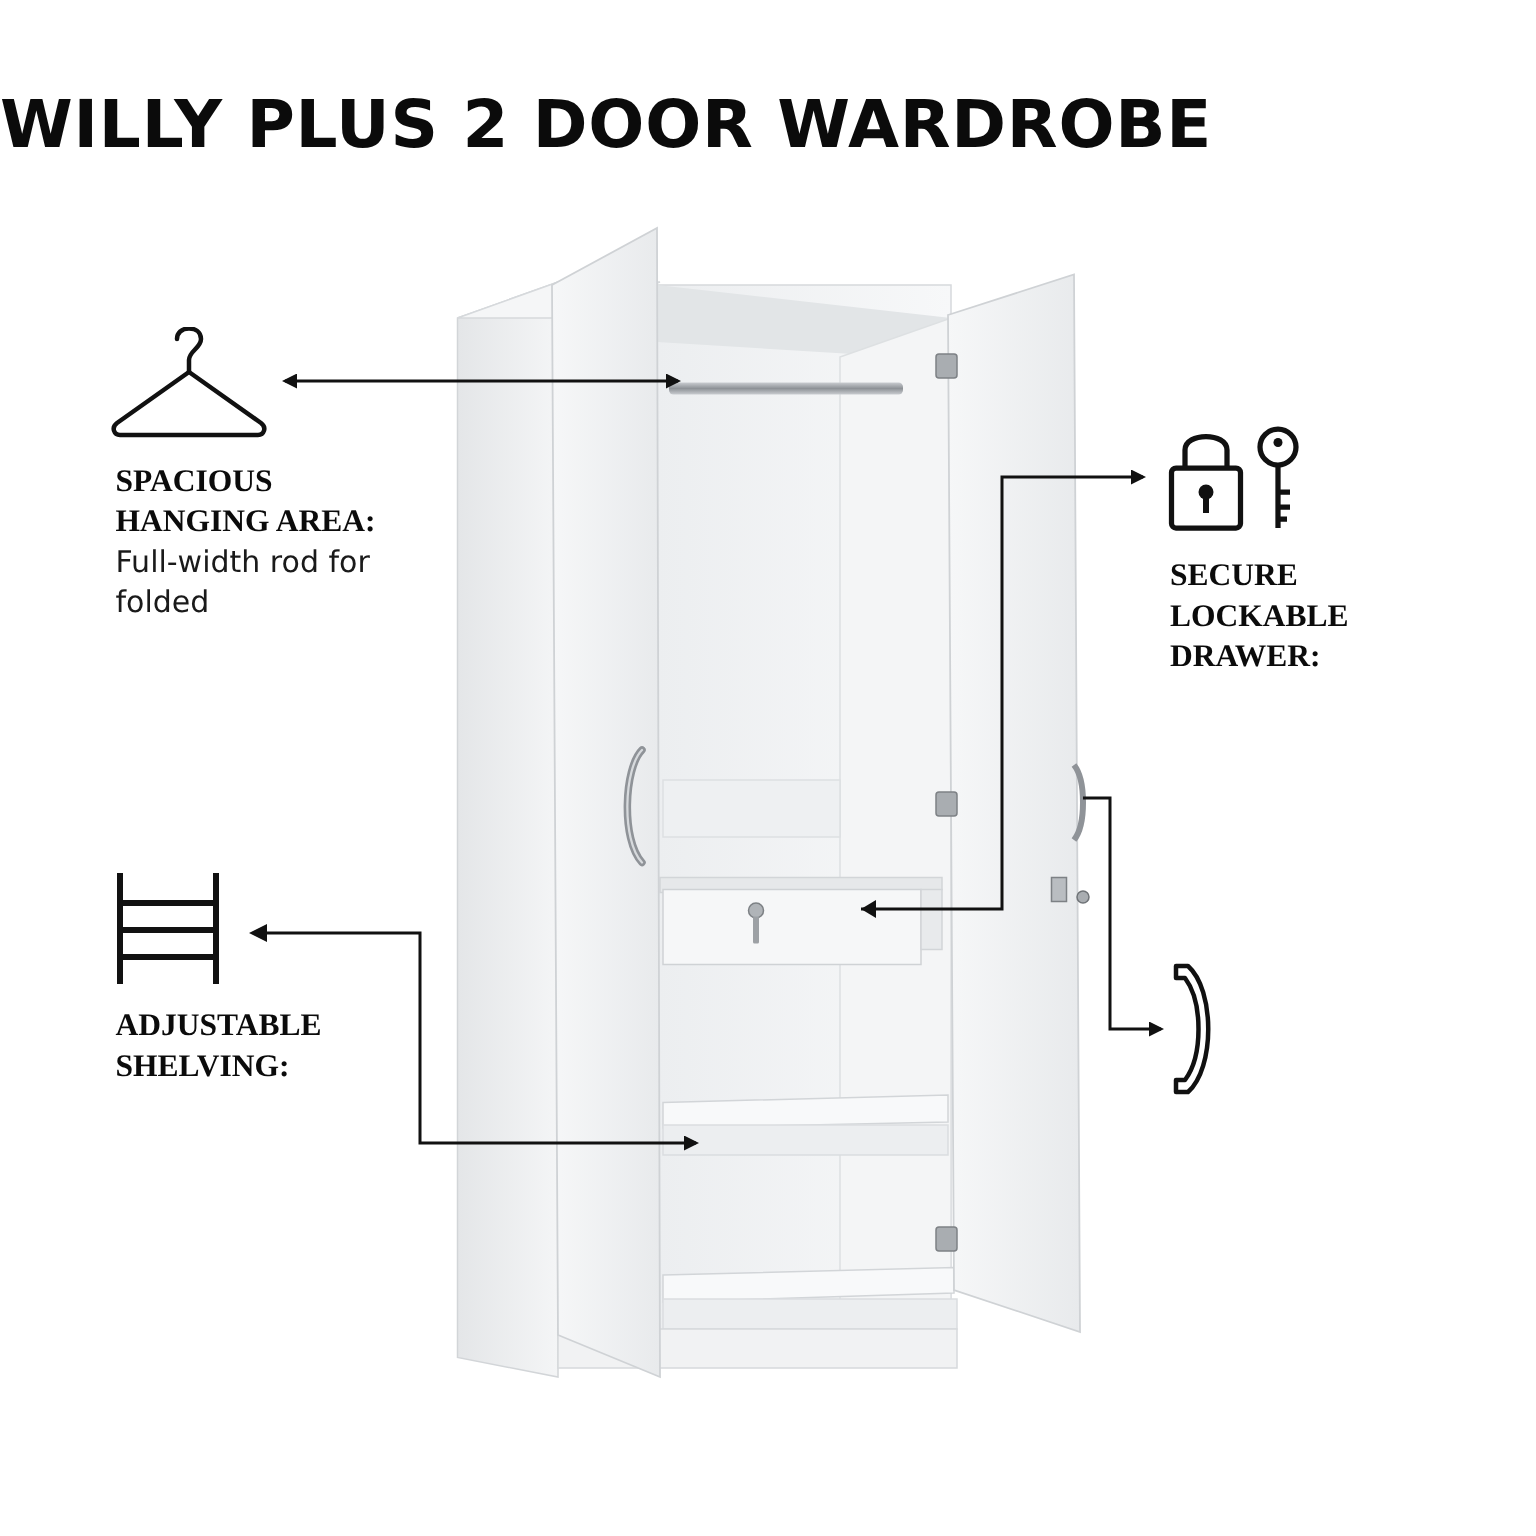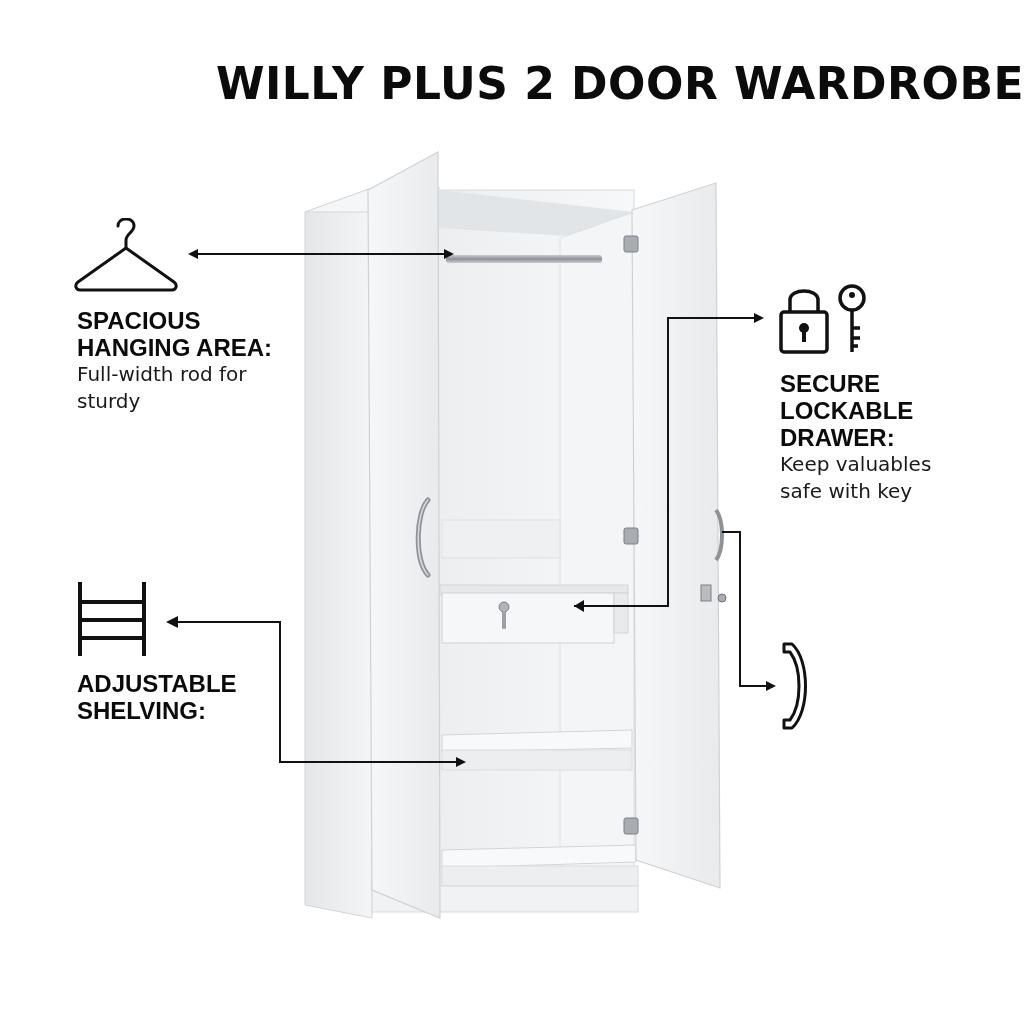--- a/index.html
+++ b/index.html
@@ -1,27 +1,27 @@
 <!DOCTYPE html>
 <html><head>
   <meta charset="utf-8">
   <style>
     html, body { margin: 0; padding: 0; }
     body {
       width: 1024px; height: 1024px; background: #ffffff; position: relative; overflow: hidden;
       font-family: "Liberation Sans", "DejaVu Sans", sans-serif; color: #111;
     }
     .title {
-      position: absolute; left: 0; top: 58px; width: 1024px; text-align: right;
+      position: absolute; left: 0; top: 58px; width: 1024px; text-align: left;
       font-family: "DejaVu Sans", "Liberation Sans", sans-serif;
       font-weight: 800; font-size: 44px; letter-spacing: 0.5px; color: #0b0b0b;
     }
     .feature { position: absolute; }
     .feature .label {
-      font-family: Liberation Sans, sans-serif; font-weight: 700; font-size: 24px; line-height: 27px;
+      font-family: Liberation Serif, serif; font-weight: 700; font-size: 21px; line-height: 27px;
       color: #0b0b0b; white-space: pre-line; text-transform: uppercase;
     }
     .feature .desc {
       font-family: "DejaVu Sans", sans-serif; font-size: 20px; line-height: 27px; color: #1a1a1a;
       white-space: pre-line;
     }
     svg.overlay { position: absolute; left: 0; top: 0; }
     .icon { position: absolute; }
   </style>
 </head>
@@ -122,40 +122,38 @@
 <div class="icon" style="left:74px;top:218px;">
   <svg width="104" height="76" viewBox="0 0 104 76">
     <path d="M52,30 L52,22 C52,16 60,14 60,8 C60,3 56,1 52,1 C47,1 44,4 44,8" fill="none" stroke="#111" stroke-width="3" stroke-linecap="round"></path>
     <path d="M52,30 L4,64 C0,67 2,72 6,72 L98,72 C102,72 104,67 100,64 Z" fill="none" stroke="#111" stroke-width="3" stroke-linejoin="round"></path>
   </svg>
 </div>
 <div class="feature" style="left:77px;top:307px;">
   <div class="label">SPACIOUS
 HANGING AREA:</div>
   <div class="desc">Full-width rod for
-sturdy</div>
+folded</div>
 </div>
 
 <div class="icon" style="left:778px;top:282px;">
   <svg width="96" height="74" viewBox="0 0 96 74">
     <path d="M12,30 L12,18 C12,6 40,6 40,18 L40,30" fill="none" stroke="#111" stroke-width="3.5"></path>
     <rect x="3" y="30" width="46" height="40" rx="3" fill="none" stroke="#111" stroke-width="3.5"></rect>
     <circle cx="26" cy="46" r="5" fill="#111"></circle>
     <rect x="24" y="48" width="4" height="12" fill="#111"></rect>
     <circle cx="74" cy="16" r="12" fill="none" stroke="#111" stroke-width="3.5"></circle>
     <circle cx="74" cy="13" r="3" fill="#111"></circle>
     <path d="M74,28 L74,70 M74,46 L82,46 M74,56 L82,56 M74,64 L80,64" fill="none" stroke="#111" stroke-width="3.5"></path>
   </svg>
 </div>
 <div class="feature" style="left:780px;top:370px;">
   <div class="label">SECURE
 LOCKABLE
 DRAWER:</div>
-  <div class="desc">Keep valuables
-safe with key</div>
 </div>
 
 <div class="icon" style="left:76px;top:580px;">
   <svg width="72" height="78" viewBox="0 0 72 78">
     <line x1="4" y1="2" x2="4" y2="76" stroke="#111" stroke-width="4"></line>
     <line x1="68" y1="2" x2="68" y2="76" stroke="#111" stroke-width="4"></line>
     <line x1="4" y1="22" x2="68" y2="22" stroke="#111" stroke-width="4"></line>
     <line x1="4" y1="40" x2="68" y2="40" stroke="#111" stroke-width="4"></line>
     <line x1="4" y1="58" x2="68" y2="58" stroke="#111" stroke-width="4"></line>
   </svg>

